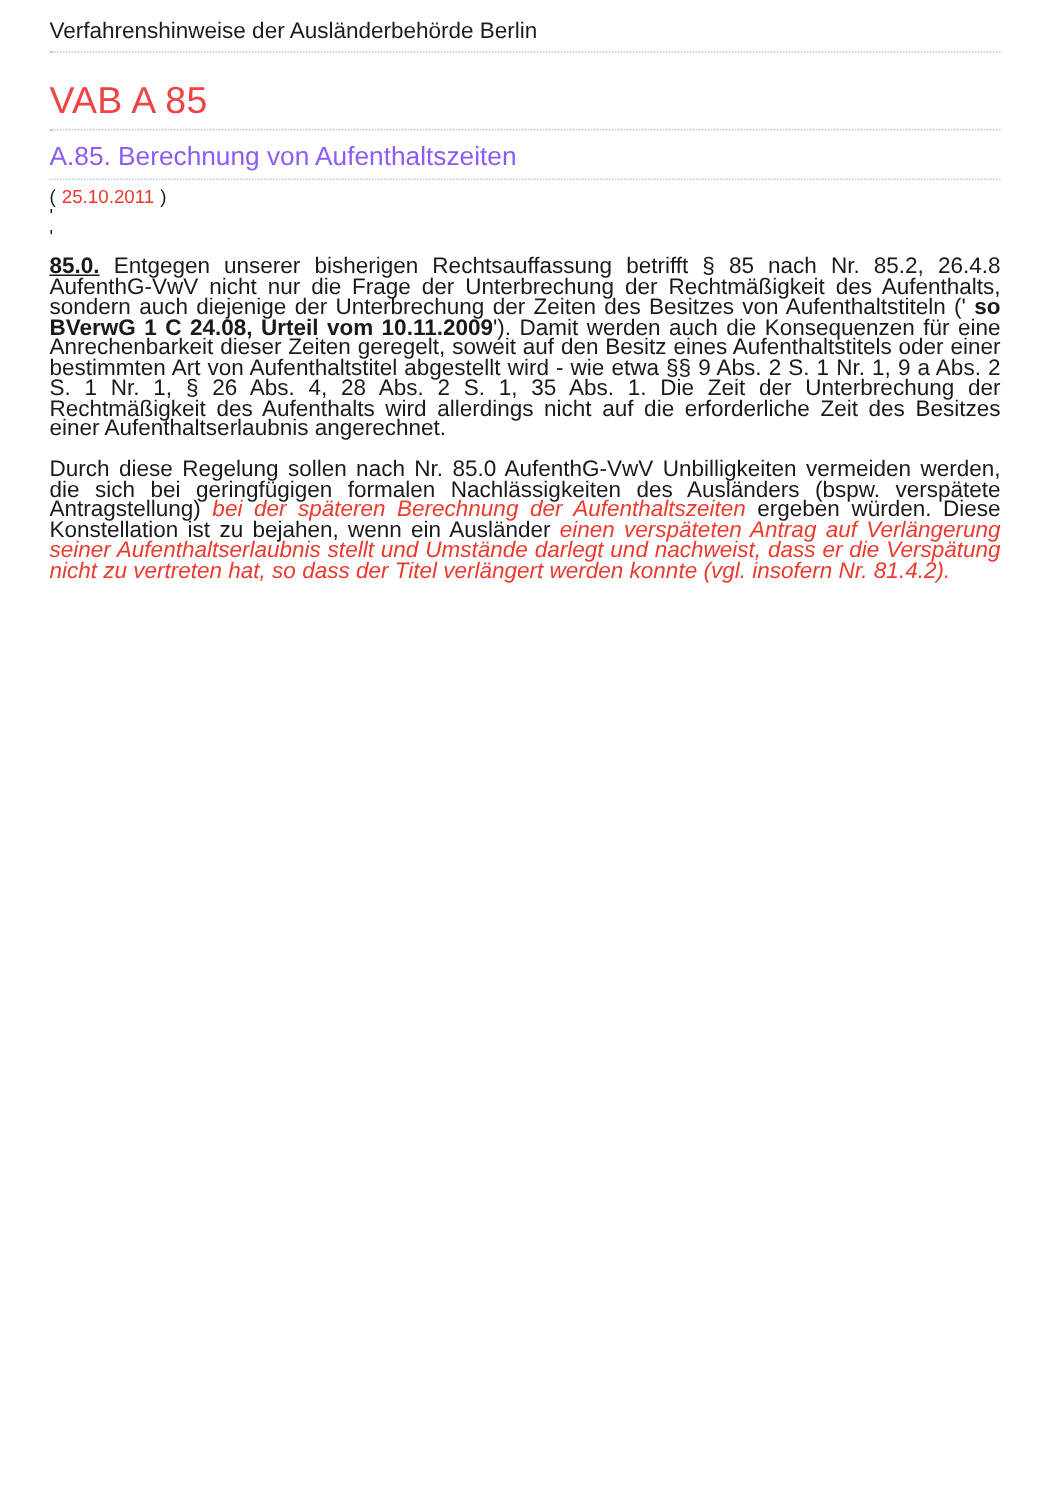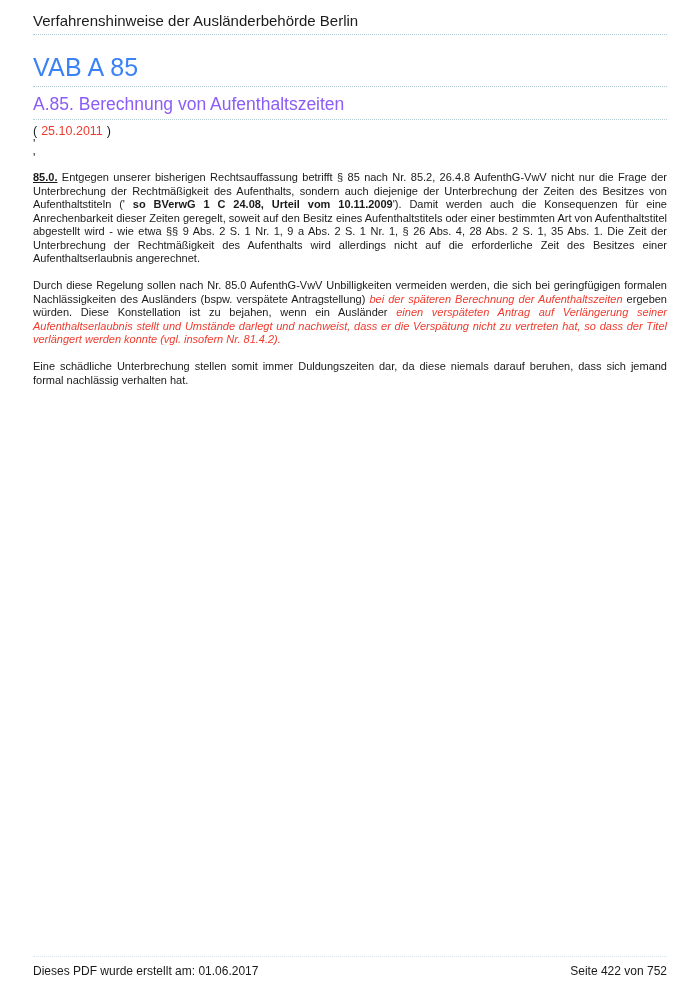--- a/index.html
+++ b/index.html
@@ -21,21 +21,21 @@
     line-height:19px;
     color:#1c1c1c;
   }
   h1.vab{
     margin:17px 0 0 0;
     padding-bottom:4px;
     border-bottom:1px dotted #aec9d2;
     font-size:25px;
     line-height:30px;
     font-weight:400;
-    color:#3b82f6;
+    color:#ef4444;
     letter-spacing:0.2px;
   }
   h2.section{
     margin:7px 0 0 0;
     padding-bottom:4px;
     border-bottom:1px dotted #b7cfd6;
     font-size:17.5px;
     line-height:21px;
     font-weight:400;
     color:#8b5cf6;
@@ -49,21 +49,21 @@
     align-items:baseline;
   }
   .date-red{color:#ee3a2d;}
   .quote-line{
     font-size:12.5px;
     line-height:13.5px;
     color:#1a1a1a;
   }
   .body{
     margin-top:6px;
-    font-size:11px;
+    font-size:15px;
     line-height:13.5px;
   }
   .body p{
     margin:0 0 13.5px 0;
     text-align:justify;
   }
   .run{font-style:normal;}
   .run.bold{font-weight:700;}
   .run.bold-underline{font-weight:700;text-decoration:underline;}
   .run.red-italic{color:#ee3a2d;font-style:italic;}
@@ -98,21 +98,16 @@
     <span class="date-red">25.10.2011</span>
     <span>)</span>
   </div>
 
   <div class="quote-line">'</div>
   <div class="quote-line">'</div>
 
   <div class="body">
     <p><span class="run bold-underline">85.0.</span><span class="run normal"> Entgegen unserer bisherigen Rechtsauffassung betrifft § 85 nach Nr. 85.2, 26.4.8 AufenthG-VwV nicht nur die Frage der Unterbrechung der Rechtmäßigkeit des Aufenthalts, sondern auch diejenige der Unterbrechung der Zeiten des Besitzes von Aufenthaltstiteln (' </span><span class="run bold">so BVerwG 1 C 24.08, Urteil vom 10.11.2009</span><span class="run normal">'). Damit werden auch die Konsequenzen für eine Anrechenbarkeit dieser Zeiten geregelt, soweit auf den Besitz eines Aufenthaltstitels oder einer bestimmten Art von Aufenthaltstitel abgestellt wird - wie etwa §§ 9 Abs. 2 S. 1 Nr. 1, 9 a Abs. 2 S. 1 Nr. 1,  § 26 Abs. 4, 28 Abs. 2 S. 1, 35  Abs. 1. Die Zeit der Unterbrechung der Rechtmäßigkeit des Aufenthalts wird allerdings nicht auf die erforderliche Zeit des Besitzes einer Aufenthaltserlaubnis angerechnet.</span></p>
     <p><span class="run normal">Durch diese Regelung sollen nach Nr. 85.0 AufenthG-VwV Unbilligkeiten vermeiden werden, die sich bei geringfügigen formalen Nachlässigkeiten des Ausländers (bspw. verspätete Antragstellung) </span><span class="run red-italic">bei der späteren Berechnung der Aufenthaltszeiten</span><span class="run normal"> ergeben würden. Diese Konstellation ist zu bejahen, wenn ein Ausländer  </span><span class="run red-italic">einen verspäteten Antrag auf Verlängerung seiner Aufenthaltserlaubnis stellt und Umstände darlegt und nachweist, dass er die Verspätung nicht zu vertreten hat, so dass der Titel verlängert werden konnte (vgl. insofern Nr. 81.4.2).</span></p>
-    <p><span class="run normal">Eine schädliche Unterbrechung stellen somit immer Duldungszeiten dar, da diese niemals darauf beruhen, dass sich jemand formal nachlässig verhalten hat.</span></p>
   </div>
 
-  <div class="footer">
-    <span>Dieses PDF wurde erstellt am: 01.06.2017</span>
-    <span>Seite 422 von 752</span>
-  </div>
 
 </div>
 
 </body></html>

